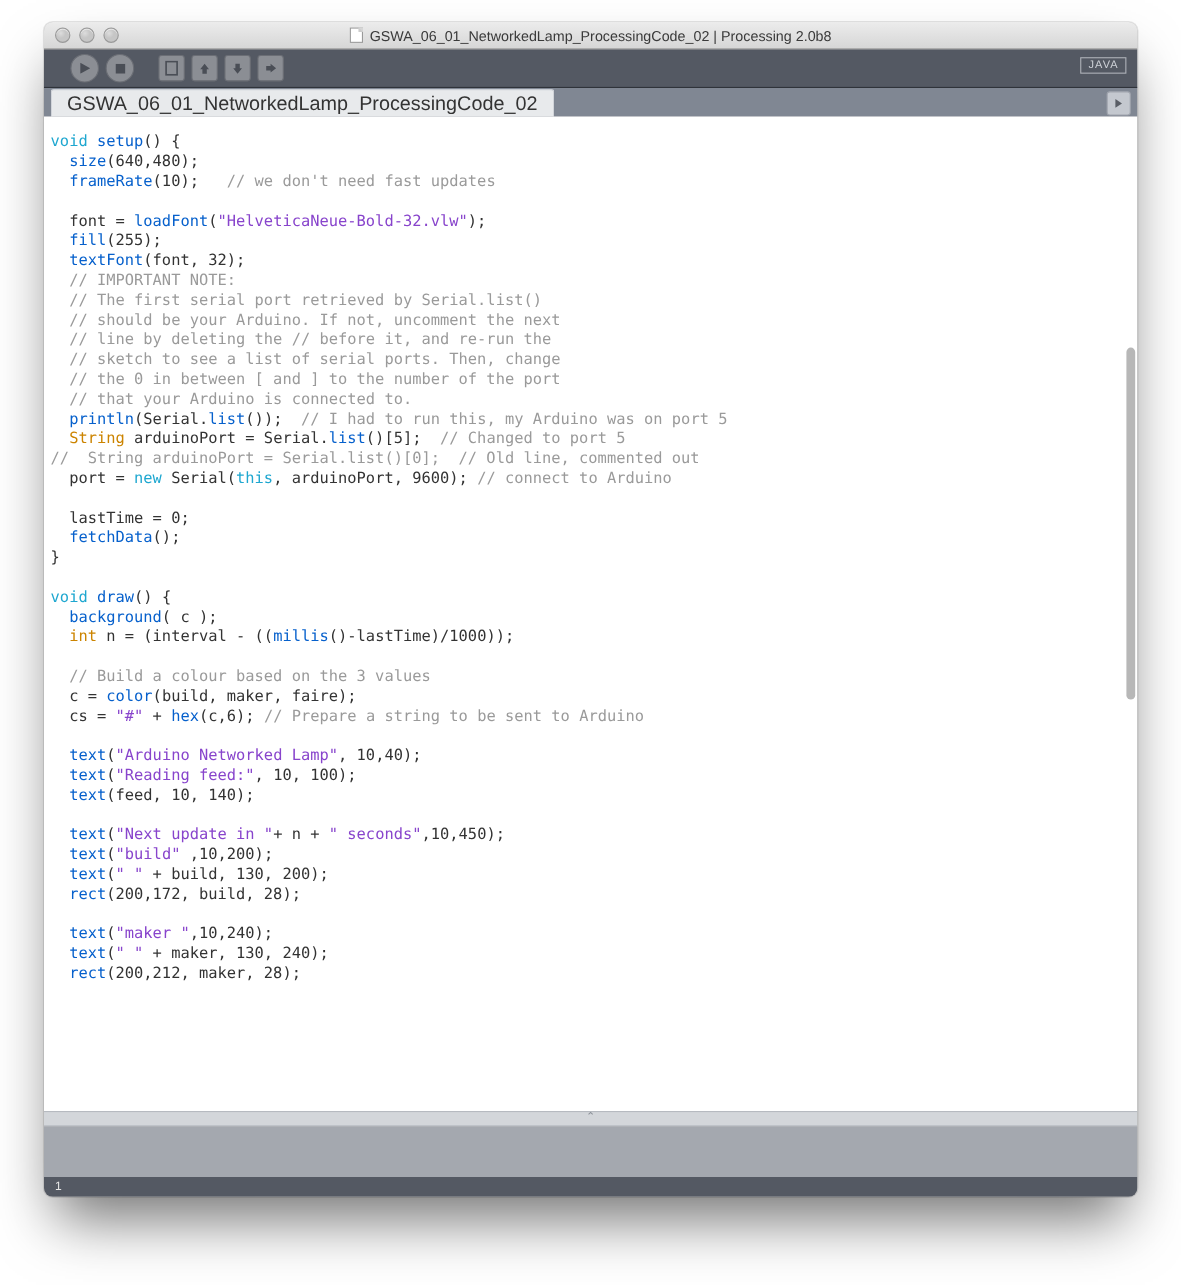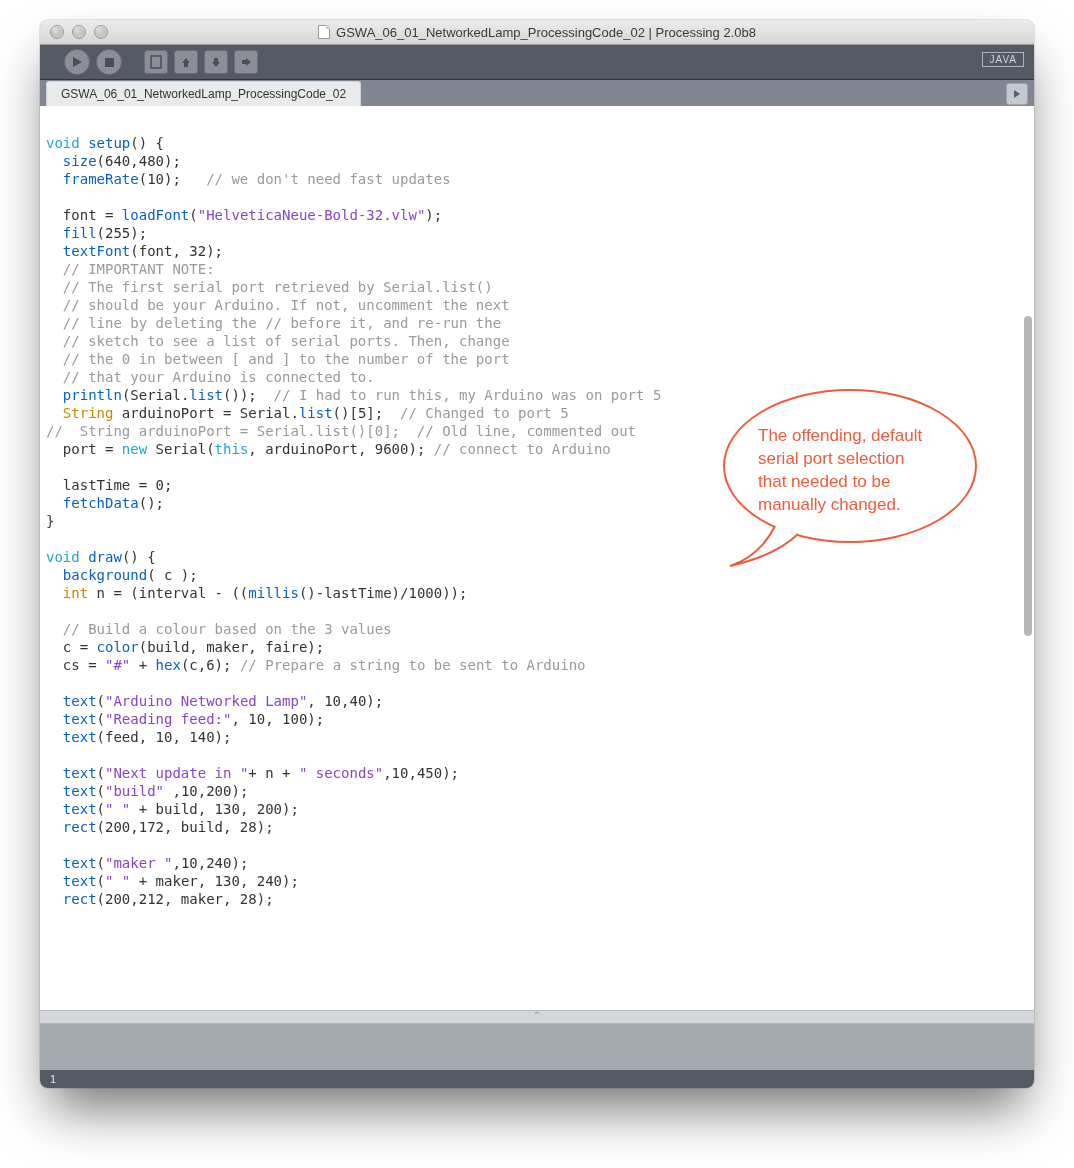--- a/index.html
+++ b/index.html
@@ -42,28 +42,28 @@
   .rbtn{width:24px;height:24px;border-radius:50%;background:#8b8e94;border:1px solid #6b6e75;
     display:flex;align-items:center;justify-content:center;cursor:pointer;}
   .sqbtn{width:22px;height:22px;border-radius:3px;background:#8b8e94;border:1px solid #6b6e75;
     display:flex;align-items:center;justify-content:center;cursor:pointer;}
   .toolbar svg{display:block;}
   .mode-badge{position:absolute;right:10px;top:7px;border:1px solid #aeb2b9;color:#cfd2d8;
     font-size:10px;padding:1px 6px;letter-spacing:1px;}
   .toolbar .gap{width:10px;}
   
   .tabstrip{height:26px;background:#808793;display:flex;align-items:flex-end;position:relative;}
-  .tab{height:24px;background:#e8eaec;color:#333;font-size:12px;padding:0 14px;
+  .tab{height:24px;background:#e8eaec;color:#333;font-size:18px;padding:0 14px;
     display:flex;align-items:center;border-top-left-radius:3px;border-top-right-radius:3px;
     margin-left:6px;border:1px solid #cfd2d8;border-bottom:none;}
   .tab-arrow{position:absolute;right:6px;top:3px;width:20px;height:20px;border-radius:3px;
     background:#c4c8cf;border:1px solid #9fa4ad;display:flex;align-items:center;justify-content:center;cursor:pointer;}
   
   .editor-wrap{flex:1;display:flex;background:#fff;position:relative;overflow:hidden;}
-  .editor{flex:1;overflow:auto;padding:28px 6px 14px 6px;position:relative;}
+  .editor{flex:1;overflow:auto;padding:14px 6px 14px 6px;position:relative;}
   pre.code{margin:0;font-family:Menlo,Monaco,"Andale Mono",monospace;font-size:14px;
     line-height:18px;color:#333;white-space:pre;}
   .kw{color:#1ea7d0;}          
   .type{color:#cc8400;}        
   .fn{color:#0660cc;}          
   .str{color:#8844cc;}
   .cmt{color:#9a9a9a;}
   
   .vscroll{width:14px;background:transparent;position:relative;}
   .thumb{position:absolute;right:2px;top:210px;width:8px;height:320px;background:#b7b7b7;border-radius:4px;}
@@ -183,31 +183,20 @@
 <span>  </span><span class="fn">rect</span><span>(200,172, build, 28);</span>
 <span></span>
 <span>  </span><span class="fn">text</span><span>(</span><span class="str">"maker "</span><span>,10,240);</span>
 <span>  </span><span class="fn">text</span><span>(</span><span class="str">" "</span><span> + maker, 130, 240);</span>
 <span>  </span><span class="fn">rect</span><span>(200,212, maker, 28);</span></pre>
     </div>
     <div class="vscroll">
       <div class="thumb"></div>
     </div>
 
-    <div class="bubble">
-      <svg width="260" height="190">
-        <ellipse cx="130" cy="80" rx="126" ry="76" fill="#fff" stroke="#f15a3a" stroke-width="2"></ellipse>
-        <path d="M55 140 Q40 170 10 180 Q55 170 78 148" fill="#fff" stroke="#f15a3a" stroke-width="2"></path>
-        <path d="M56 140 Q60 145 77 147" fill="#fff" stroke="none"></path>
-        <text class="bubble-text" x="38" y="55">The offending, default</text>
-        <text class="bubble-text" x="38" y="78">serial port selection</text>
-        <text class="bubble-text" x="38" y="101">that needed to be</text>
-        <text class="bubble-text" x="38" y="124">manually changed.</text>
-      </svg>
-    </div>
   </div>
 
   <div class="gripper">⌃</div>
   <div class="console"></div>
   <div class="status">
     <span>1</span>
   </div>
 
 </div>
 

